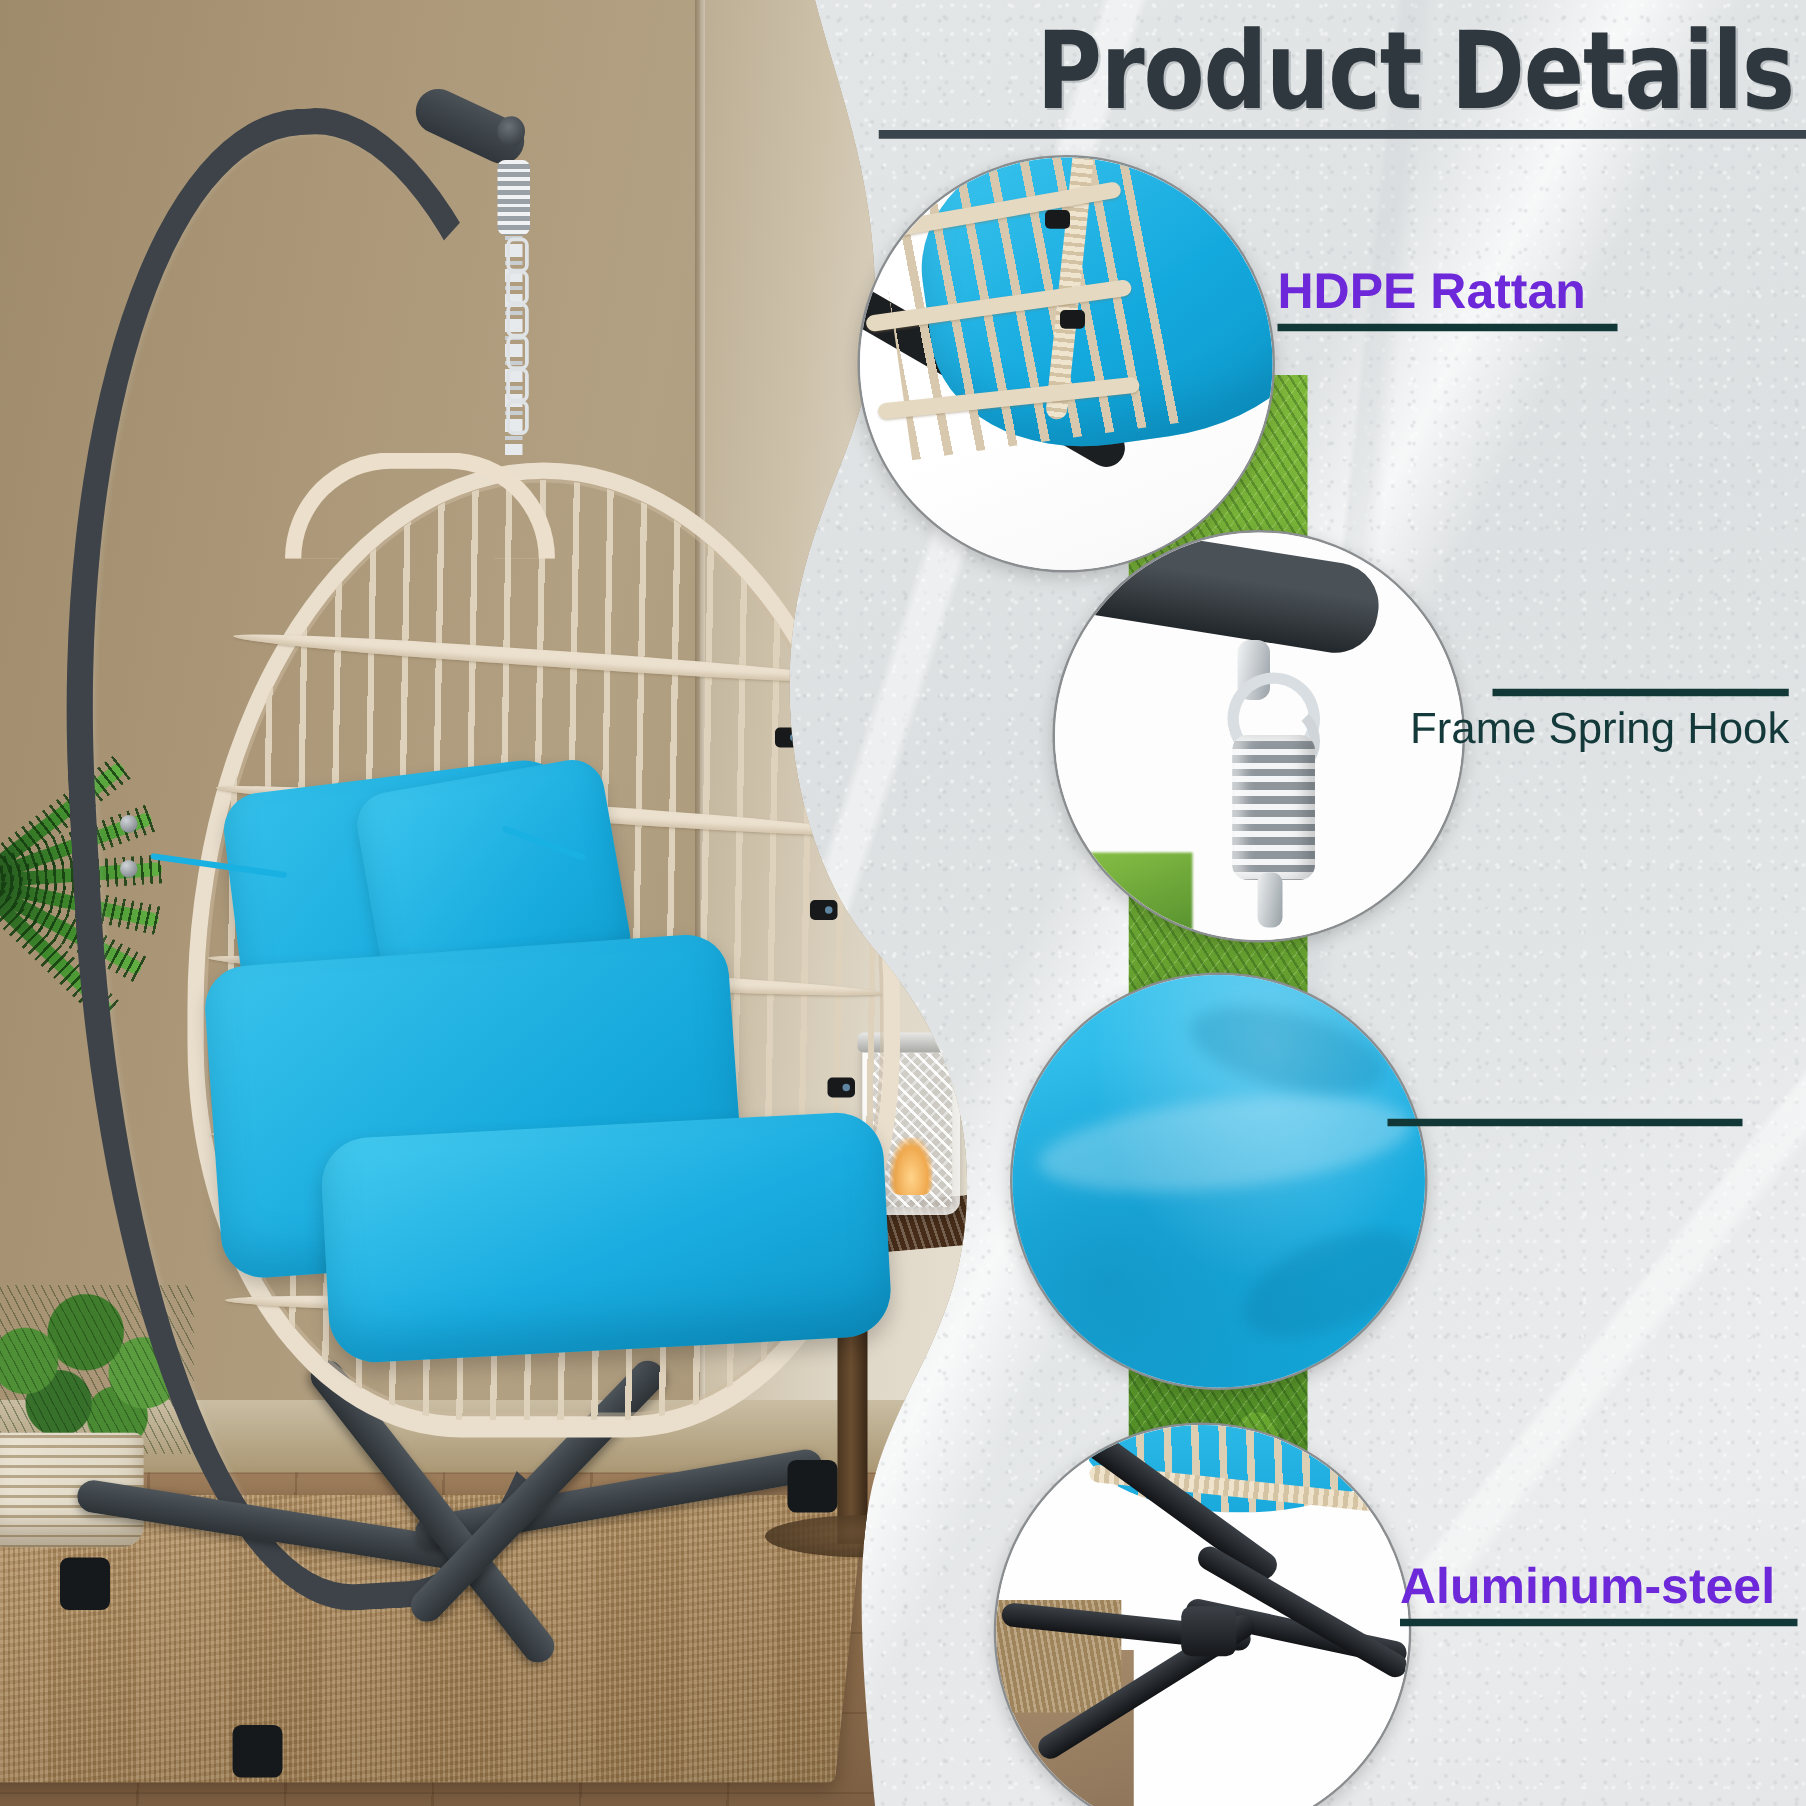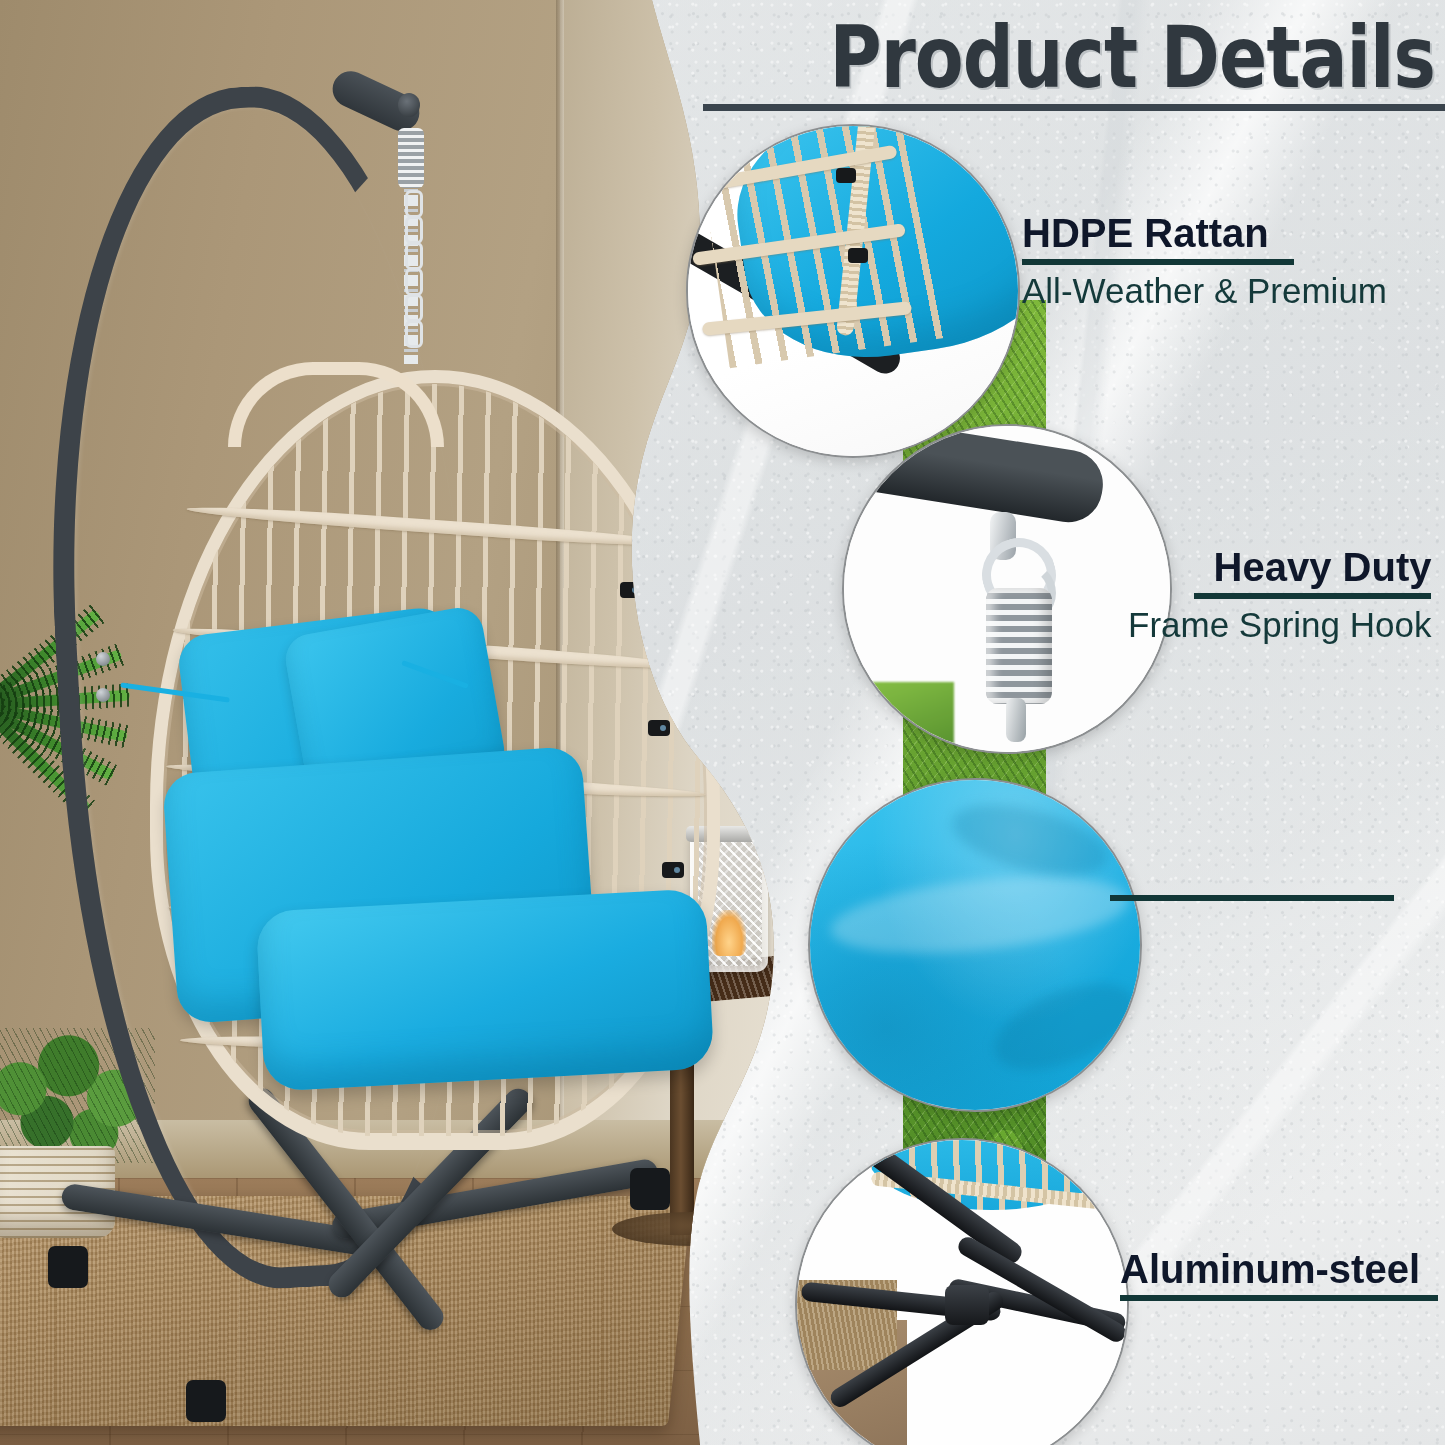--- a/index.html
+++ b/index.html
@@ -276,21 +276,21 @@
         border-radius:0 0 50% 50%/0 0 70% 70%;}
   .c4 .rope{position:absolute;left:74px;top:44px;width:244px;height:14px;border-radius:8px;
         background:repeating-linear-gradient(90deg,#efe3cc 0 4px,#d4c4a4 4px 8px);transform:rotate(6deg);}
   .c4 .floorwood{position:absolute;left:-10px;top:180px;width:120px;height:160px;
         background:linear-gradient(160deg,#a0825e,#7d6144);opacity:.9;}
   .c4 .rugbit{position:absolute;left:-10px;top:140px;width:110px;height:90px;
         background:repeating-linear-gradient(80deg,rgba(255,255,255,.12) 0 2px,rgba(120,90,50,.35) 2px 5px),#b39a72;}
 
   
   .feat{position:absolute;}
-  .feat .h{font-size:40px;font-weight:bold;color:#0f172a;line-height:1.05;white-space:nowrap;}
+  .feat .h{font-size:40px;font-weight:bold;color:#6d28d9;line-height:1.05;white-space:nowrap;}
   .feat .rule{height:6px;background:#123737;margin:5px 0 6px;}
   .feat .s{font-size:35px;color:#14393a;line-height:1.12;white-space:nowrap;}
   .feat .s b{font-weight:bold;}
   .f1{left:1022px;top:212px;text-align:left;}
   .f2{left:1128px;top:546px;text-align:right;}
   .f3{left:1110px;top:890px;text-align:right;}
   .f4{left:1120px;top:1248px;text-align:right;}
   .ta-r{display:flex;flex-direction:column;align-items:flex-end;}
   .ta-l{display:flex;flex-direction:column;align-items:flex-start;}
 </style>
@@ -430,25 +430,23 @@
     <div class="bar" style="left:4px;top:152px;width:200px;transform:rotate(6deg);"></div>
     <div class="bar" style="left:150px;top:156px;width:180px;transform:rotate(12deg);"></div>
     <div class="bar" style="left:20px;top:200px;width:200px;transform:rotate(-32deg);"></div>
     <div class="bar" style="left:150px;top:140px;width:190px;transform:rotate(30deg);"></div>
     <div class="hub"></div>
   </div>
 
   <div class="feat f1 ta-l">
     <div class="h">HDPE Rattan</div>
     <div class="rule" style="width:272px"></div>
-    <div class="s">All-Weather &amp; Premium</div>
   </div>
 
   <div class="feat f2 ta-r">
-    <div class="h">Heavy Duty</div>
     <div class="rule" style="width:237px"></div>
     <div class="s">Frame Spring Hook</div>
   </div>
 
   <div class="feat f3 ta-r">
     <div class="rule" style="width:284px"></div>
   </div>
 
   <div class="feat f4 ta-l">
     <div class="h">Aluminum-steel</div>

